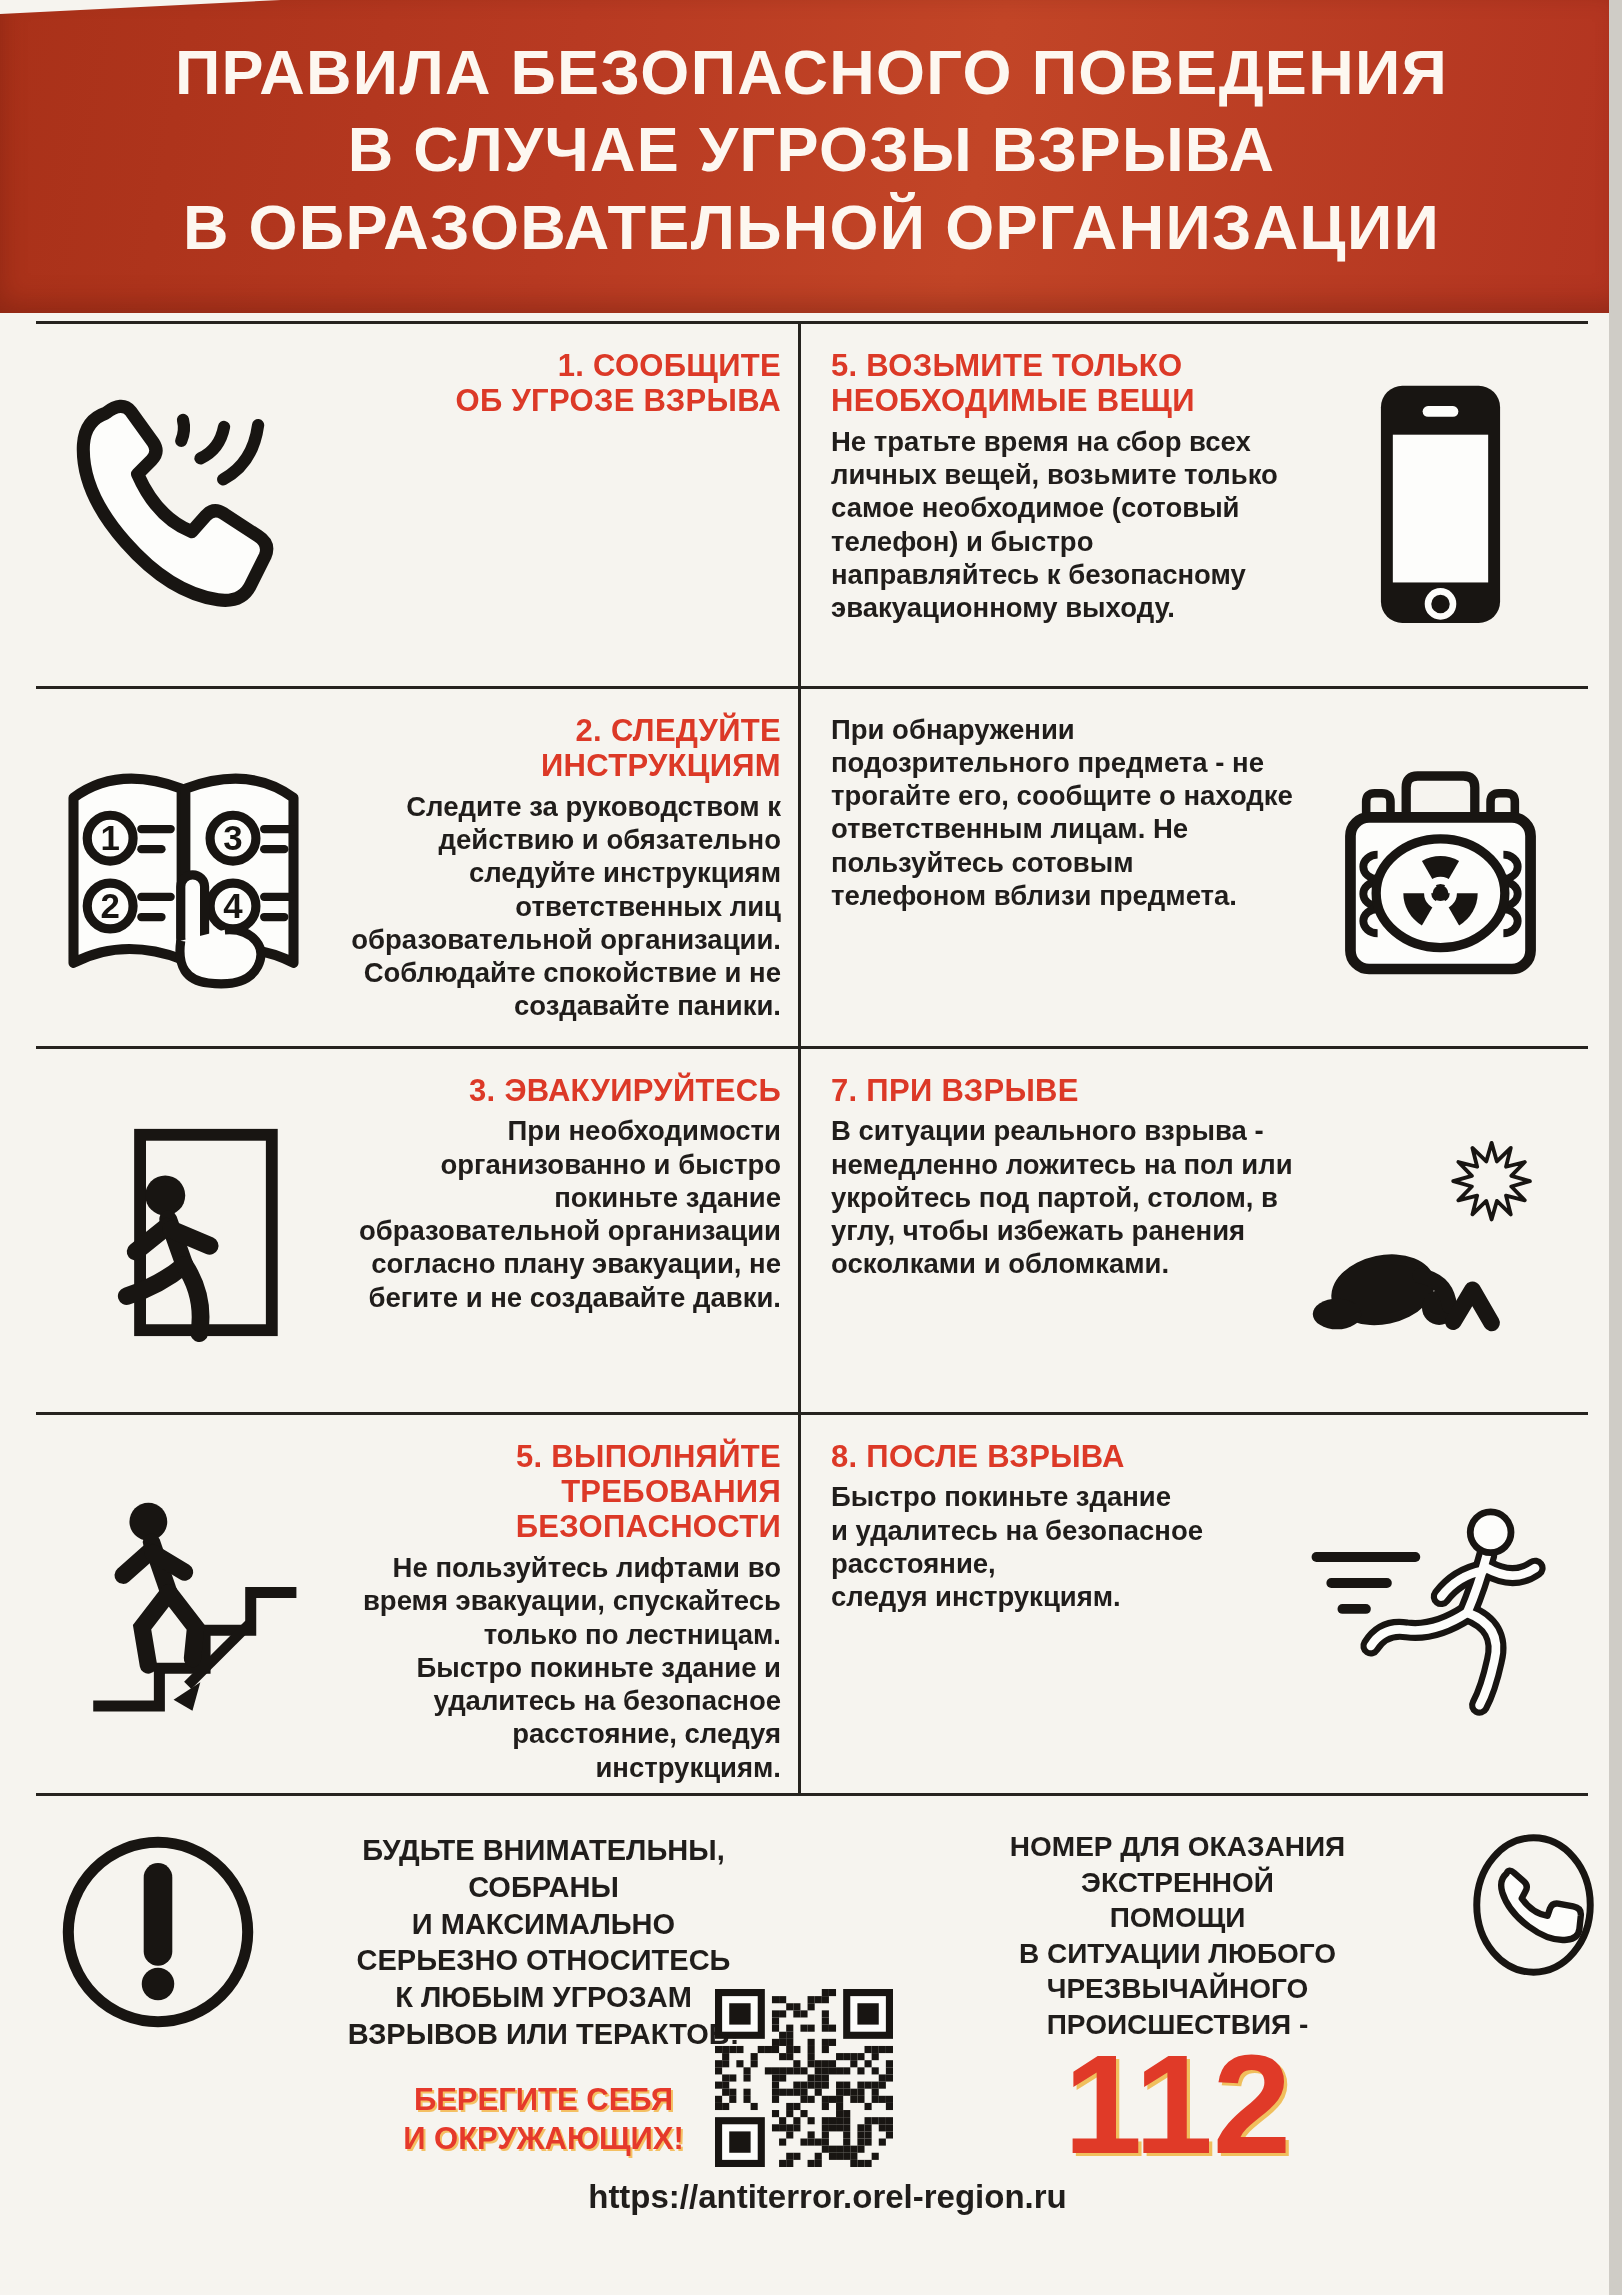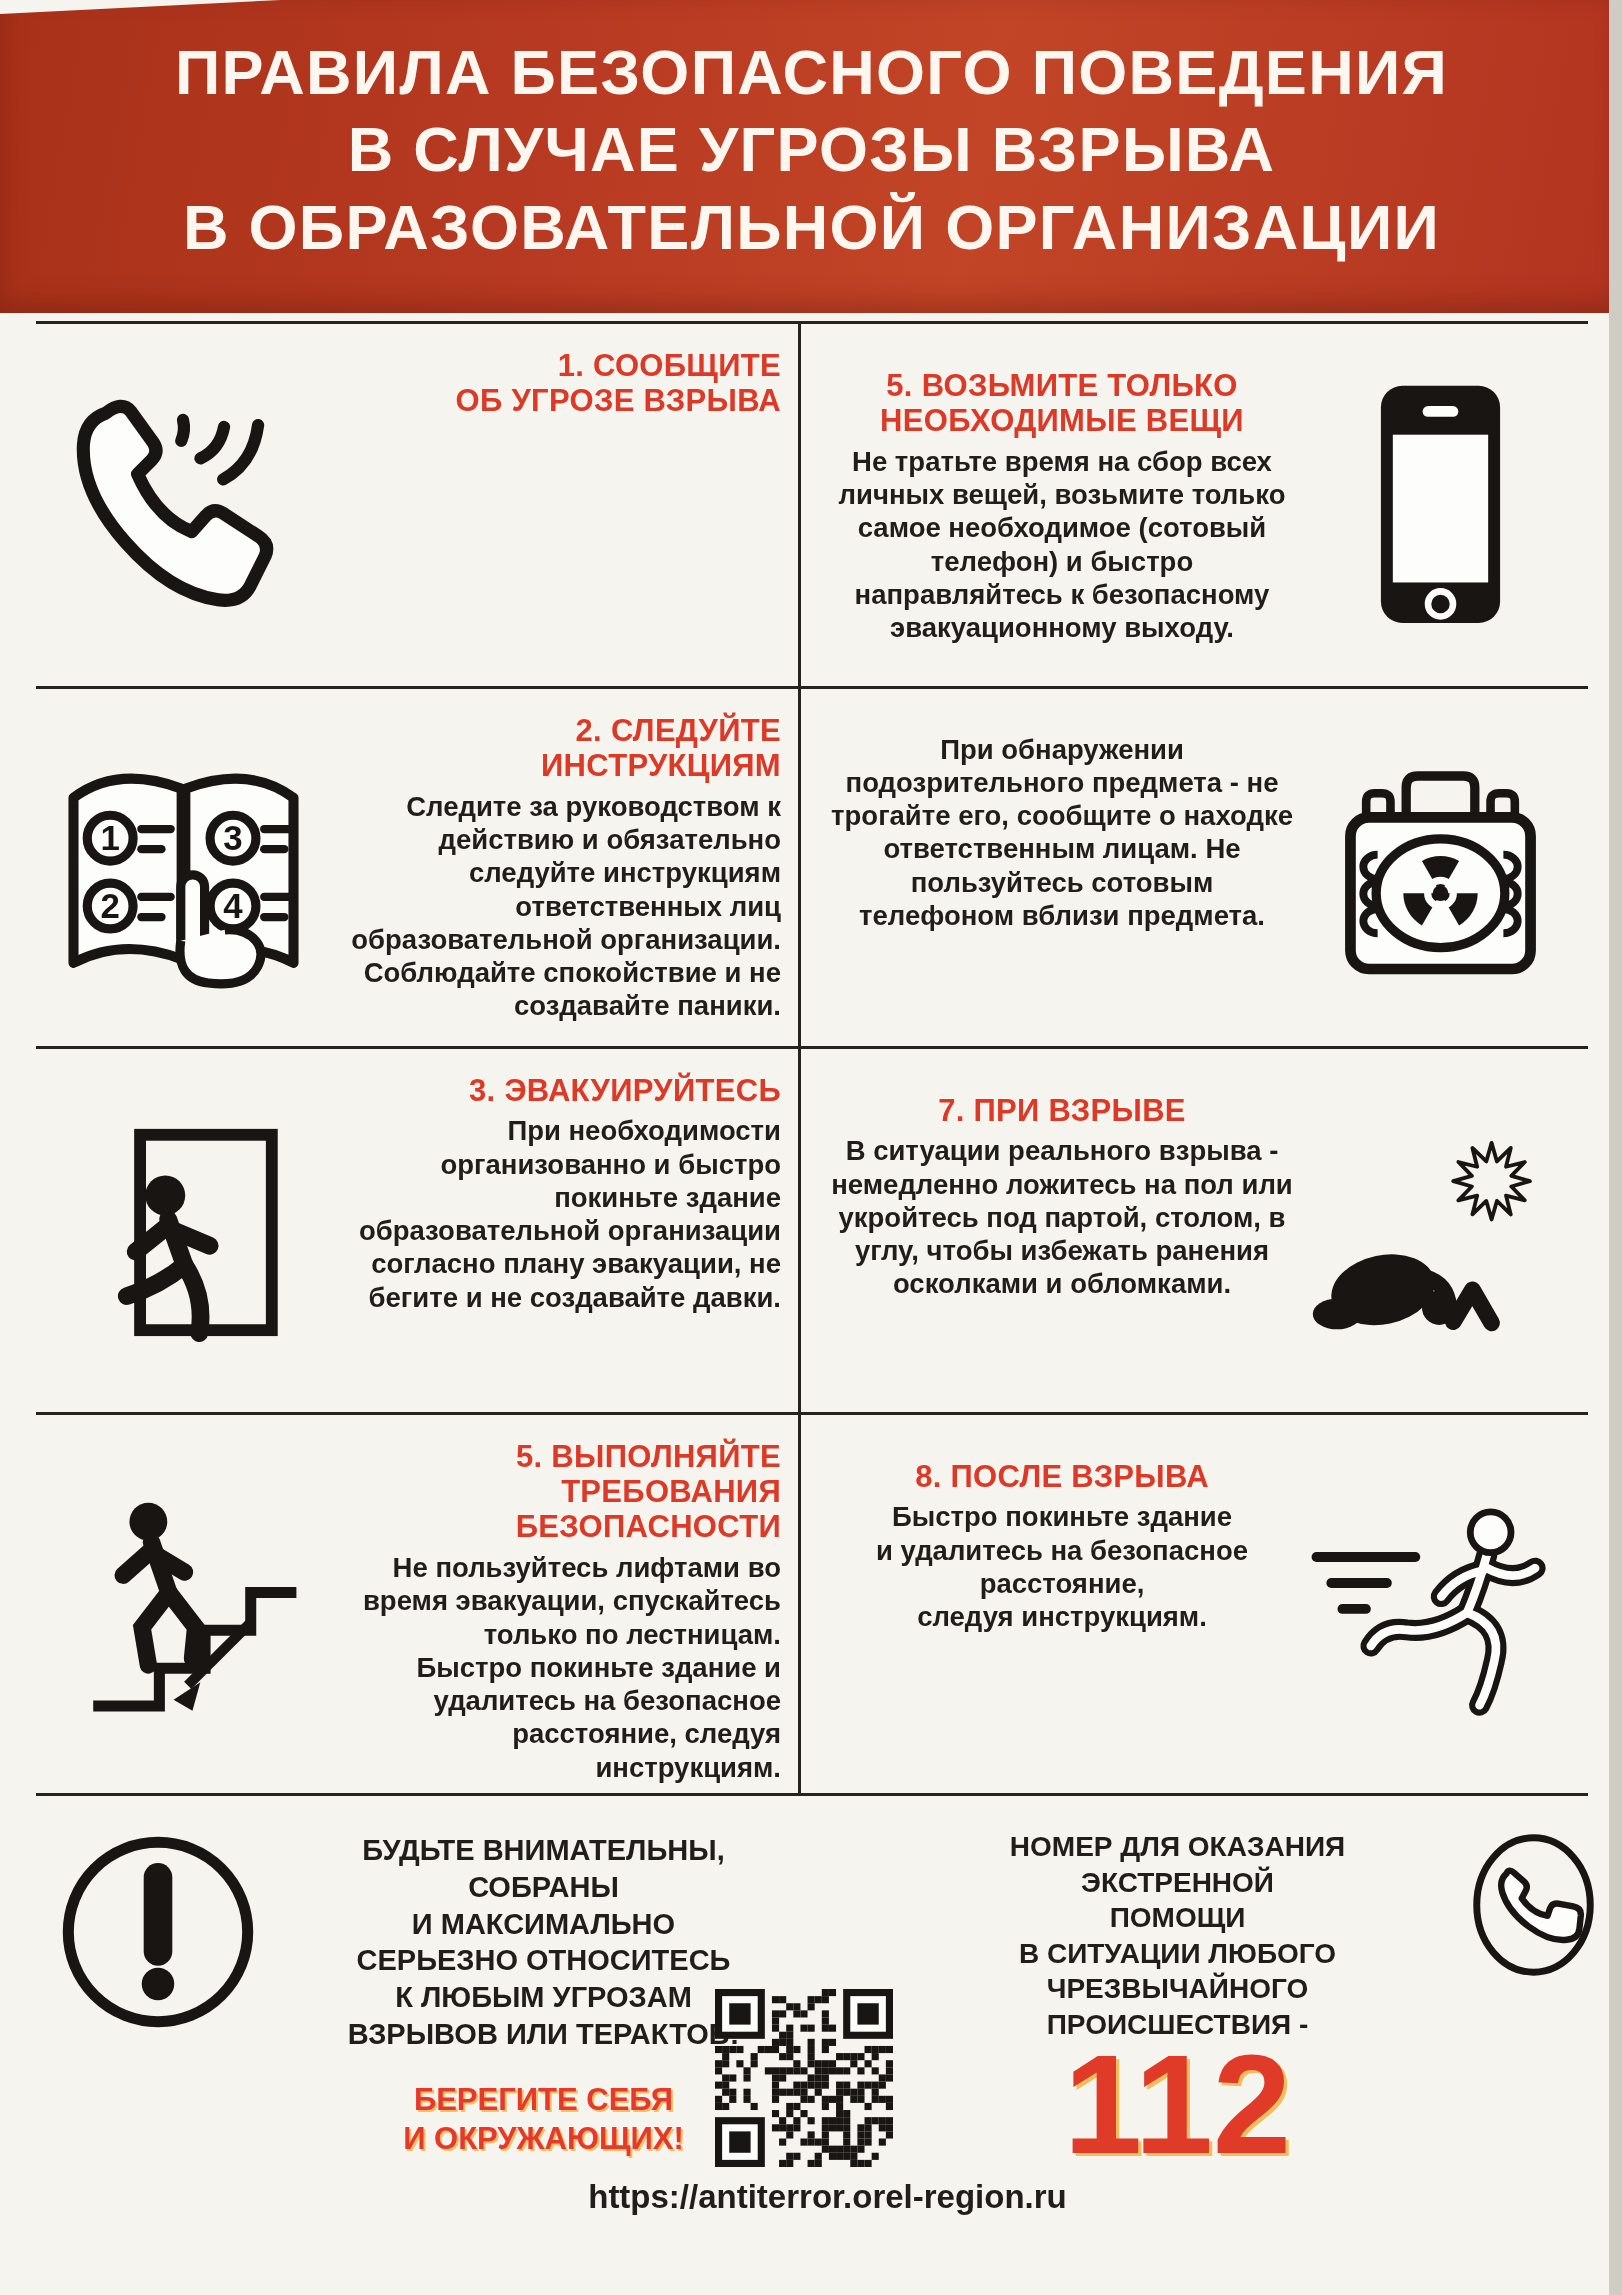--- a/index.html
+++ b/index.html
@@ -29,21 +29,21 @@
   .vline{position:absolute;left:798px;top:321px;width:3.3px;height:1474px;background:#26231f;}
   
   .cell{position:absolute;display:flex;}
   .cell .icon-box{display:flex;align-items:center;justify-content:center;}
   .cell-left{left:36px;width:762px;}
   .cell-right{left:801px;width:786px;}
   .cell-left .icon-box{width:294px;flex:0 0 auto;}
   .cell-right .icon-box{width:294px;flex:0 0 auto;}
   .txt{flex:1 1 auto;}
   .cell-left .txt{text-align:right;padding:23.6px 17px 0 0;}
-  .cell-right .txt{text-align:center;padding:23.6px 0 0 30px;margin-top:20px;}
+  .cell-right .txt{text-align:left;padding:23.6px 0 0 30px;}
   .sec-title{
     color:#dc3927;font-weight:700;font-size:31px;line-height:1.14;letter-spacing:0.3px;
     margin:0 0 6.5px 0;
   }
   .sec-body{font-weight:700;font-size:27.5px;line-height:1.21;margin:0;}
   
   .bottom-text{position:absolute;font-weight:700;text-align:center;}
   #warning-text{left:262px;top:1832px;width:563px;font-size:29px;line-height:1.27;}
   #warning-highlight{left:262px;top:2080px;width:563px;font-size:31px;line-height:1.26;
     color:#e5392b;text-shadow:2px 2px 0 rgba(243,182,74,.85);}

